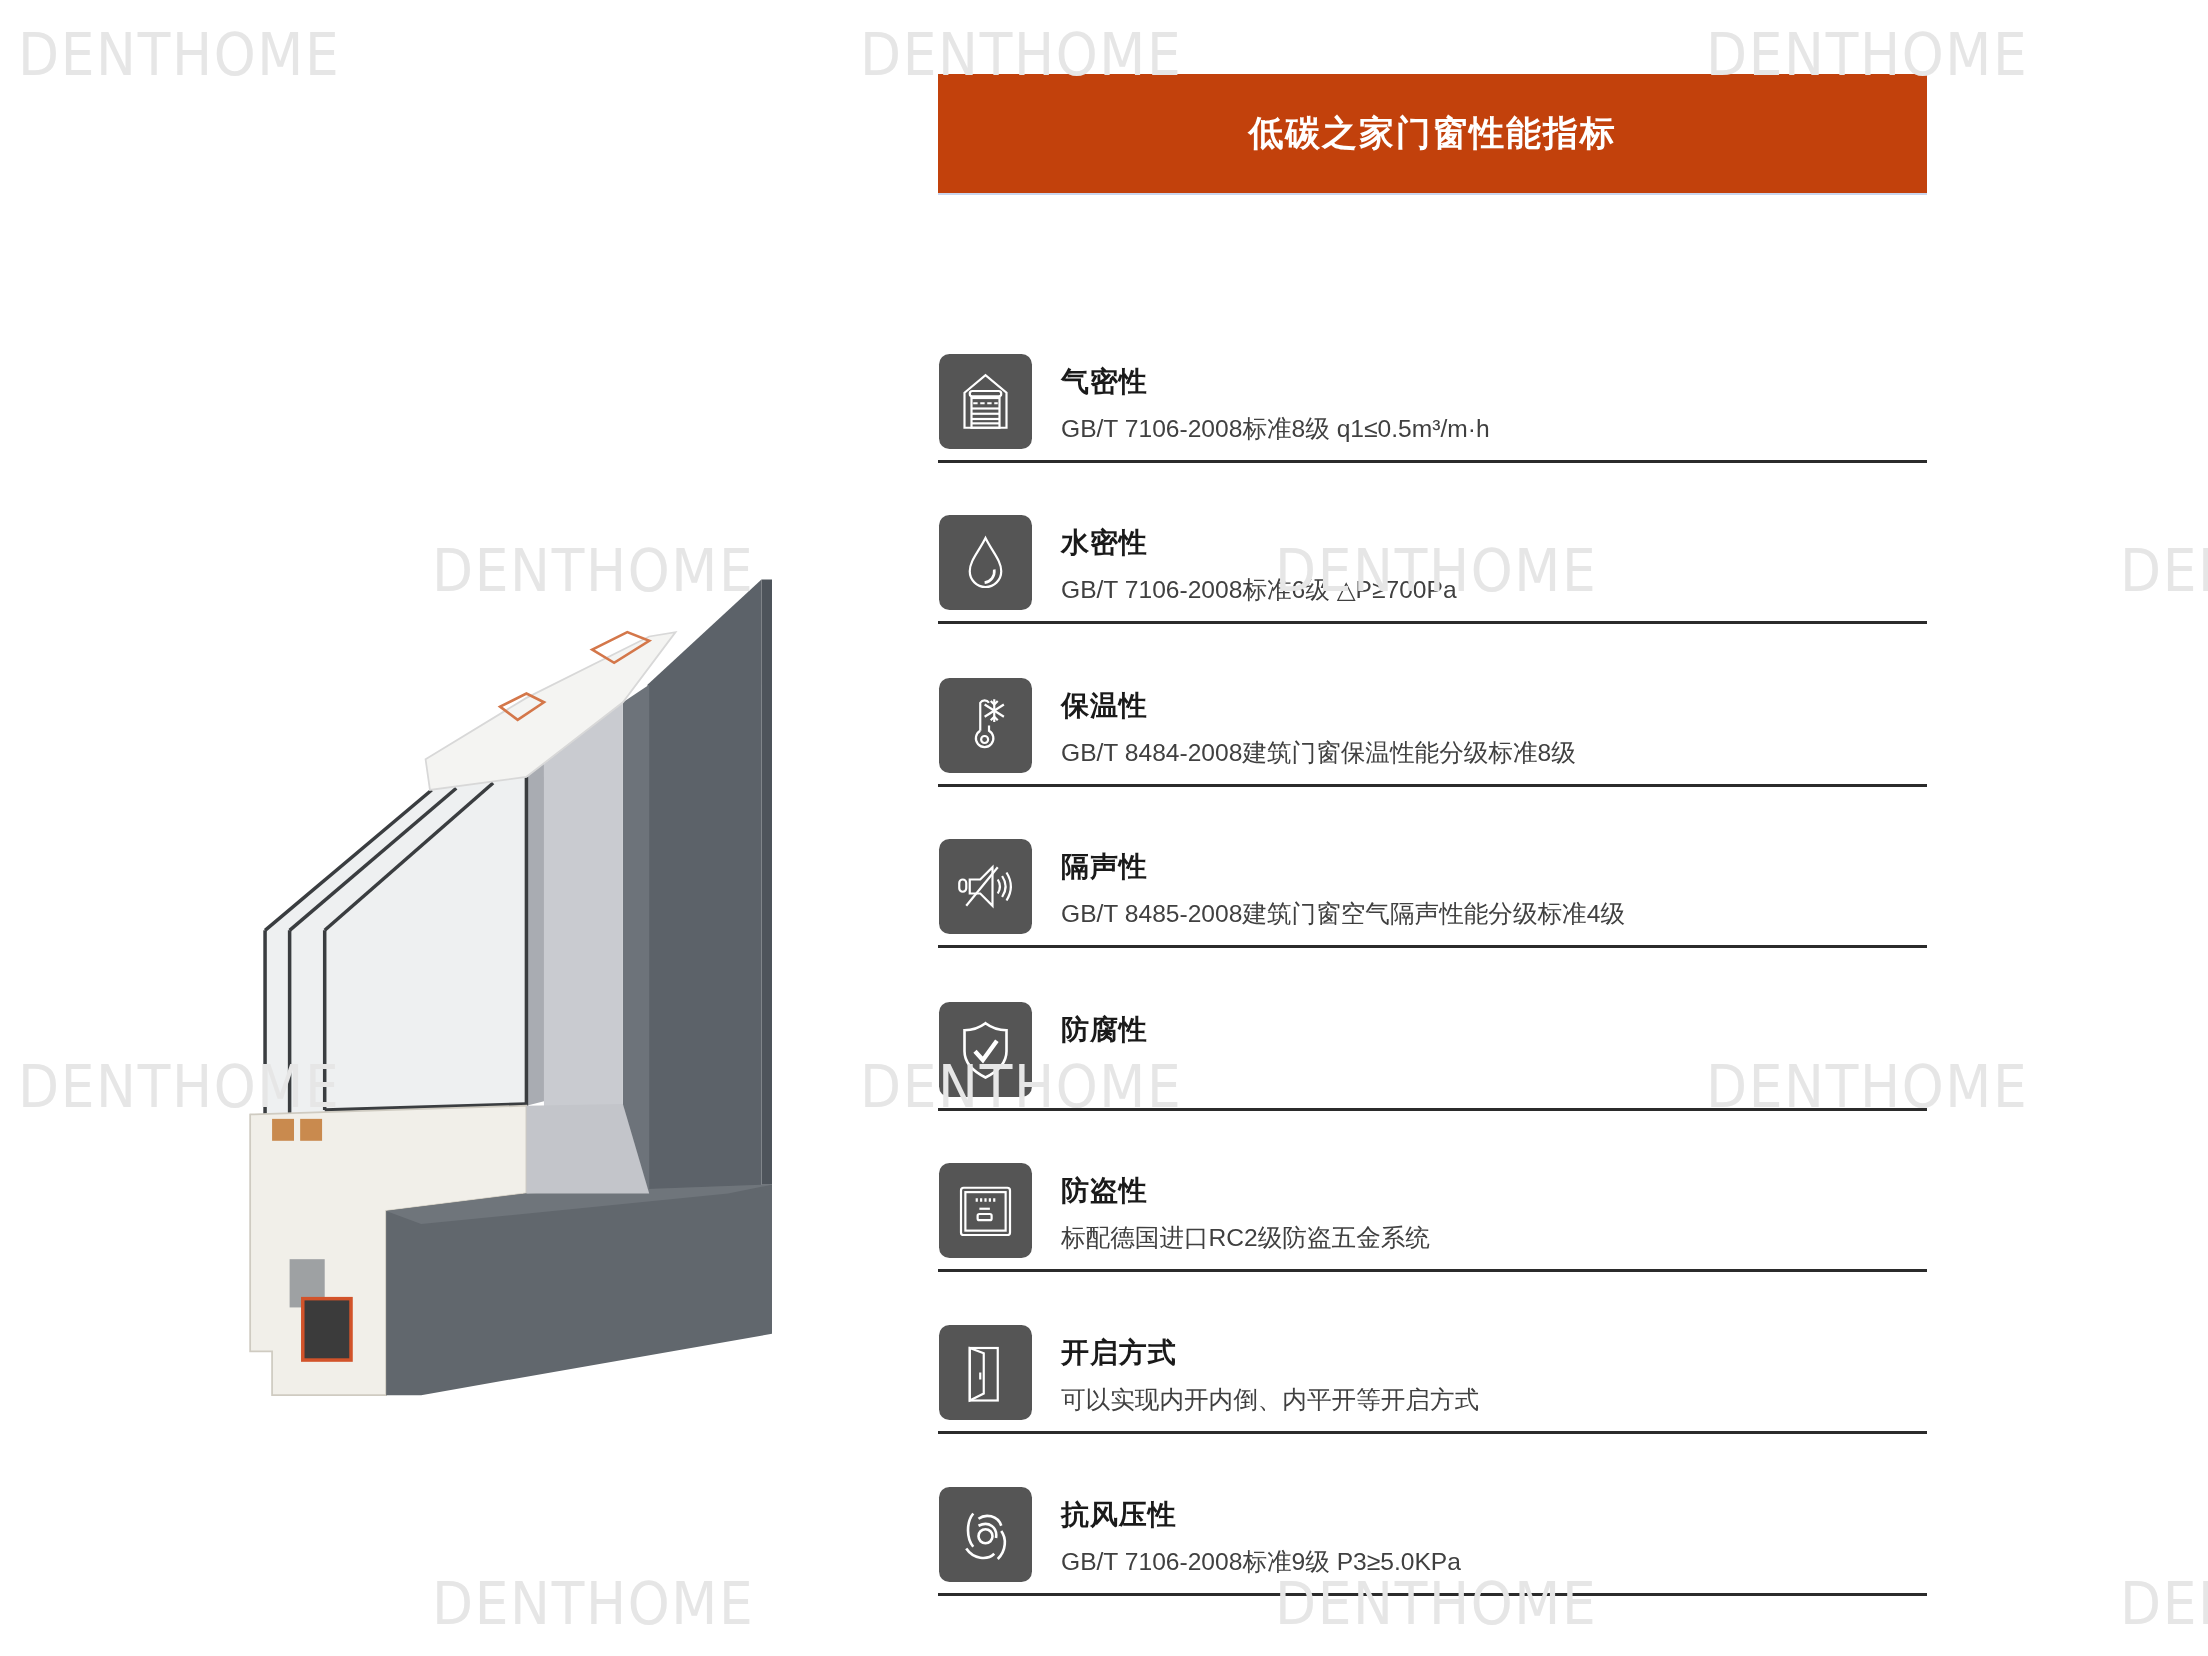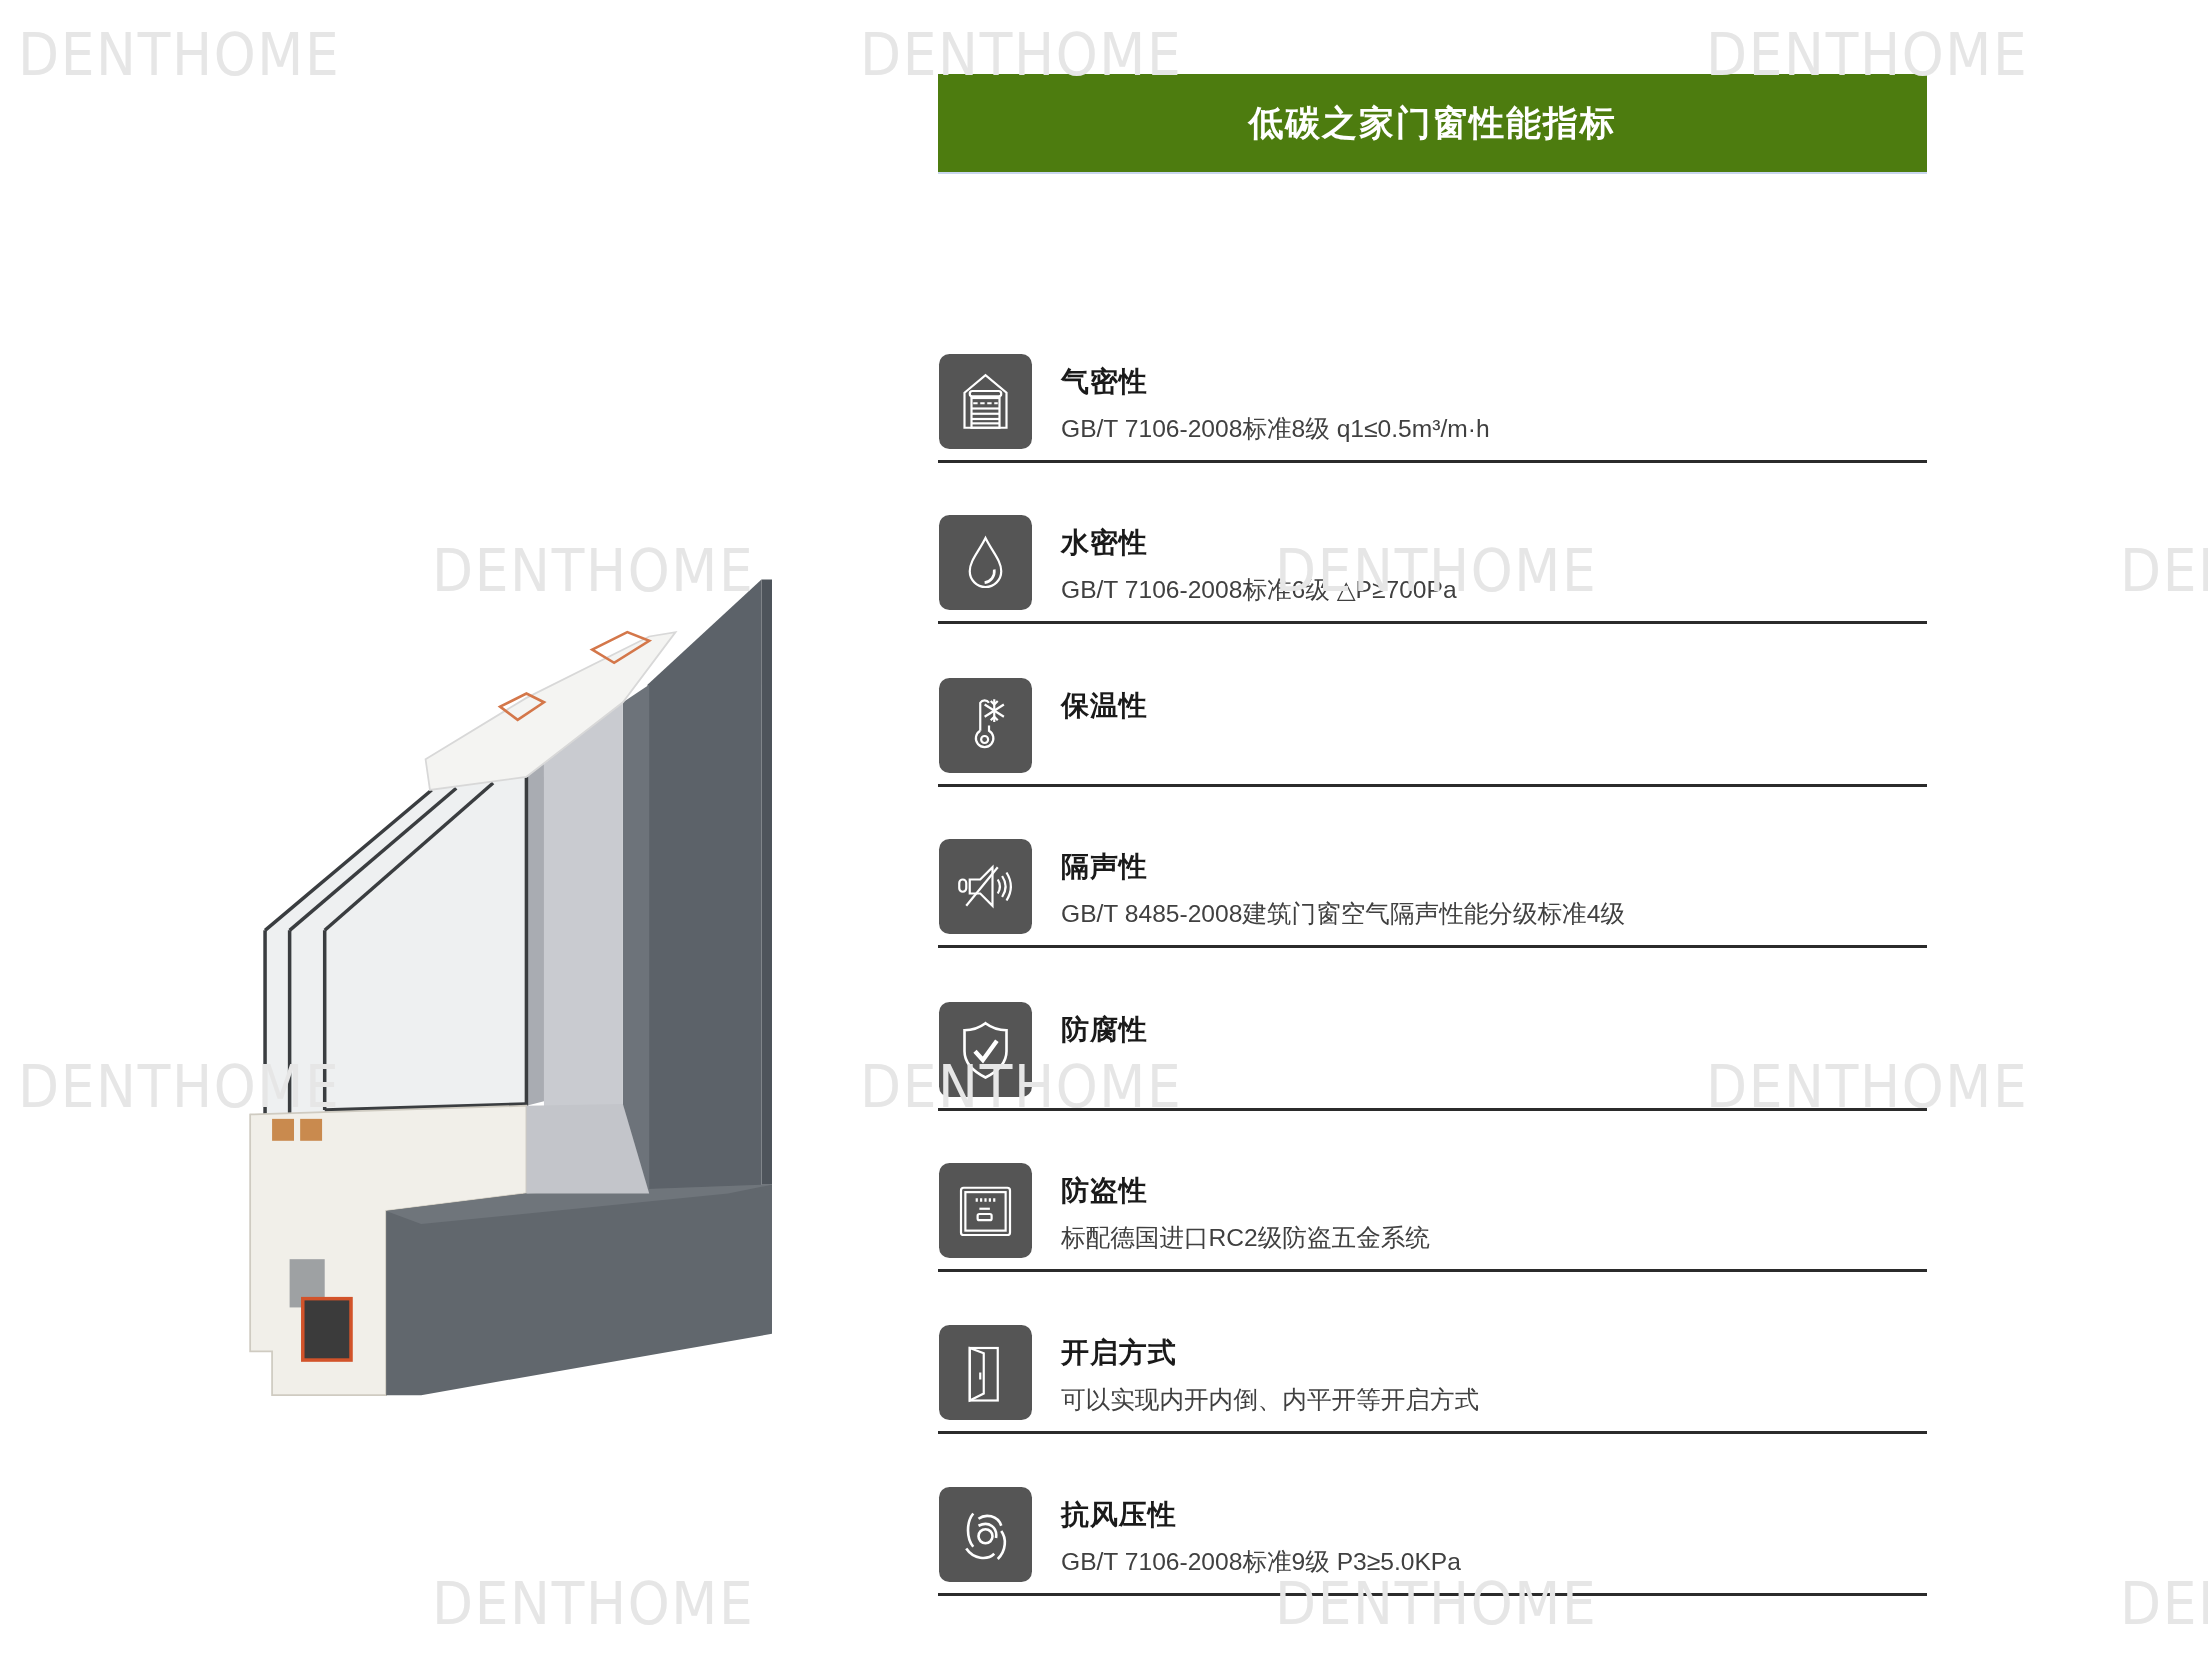--- a/index.html
+++ b/index.html
@@ -7,22 +7,22 @@
     width:2209px; height:1656px; position:relative; overflow:hidden;
     background:#ffffff;
     font-family:"DejaVu Sans","Liberation Sans",sans-serif;
   }
   .watermark {
     position:absolute; color:#e6e6e6; font-family:"DejaVu Sans","Liberation Sans",sans-serif;
     font-size:58px; letter-spacing:1.8px; transform:scaleX(0.92); transform-origin:left top;
     white-space:nowrap; z-index:5; pointer-events:none;
   }
   .header-bar {
-    position:absolute; left:938px; top:74px; width:989px; height:100px;
-    background:#4d7c0f; display:flex; align-items:center; justify-content:center;
+    position:absolute; left:938px; top:74px; width:989px; height:121px;
+    background:#c2410c; display:flex; align-items:center; justify-content:center;
     border-bottom:2.6px solid #c9d6ee; box-sizing:border-box;
   }
   .header-title { color:#fff; font-size:35px; font-weight:bold; letter-spacing:1.8px; }
 
   .product-image { position:absolute; left:237px; top:579px; width:535px; height:821px; }
 
   .spec-row { position:absolute; left:938px; width:989px; height:109px; }
   .spec-icon {
     position:absolute; left:0.9px; top:0; width:93px; height:95px; border-radius:10.5px;
     background:#555555; display:flex; align-items:center; justify-content:center;
@@ -134,20 +134,21 @@
       <path d="M30 42 a10 10 0 1 0 10 0 V 36"></path>
       <circle cx="35" cy="52" r="4"></circle>
       <line x1="46" y1="6" x2="46" y2="32"></line>
       <line x1="35" y1="12" x2="57" y2="26"></line>
       <line x1="35" y1="26" x2="57" y2="12"></line>
       <polyline points="42,8 46,12 50,8"></polyline>
       <polyline points="42,30 46,26 50,30"></polyline>
     </svg>
   </div>
   <div class="spec-title">保温性</div>
+  <div class="spec-desc">GB/T 8484-2008建筑门窗保温性能分级标准8级</div>
   <div class="spec-divider"></div>
 </div>
 
 <div class="spec-row" style="top:839px;">
   <div class="spec-icon">
     <svg viewBox="0 0 72 72" fill="none" stroke="#fff" stroke-width="2.5">
       <rect x="6" y="28" width="8" height="14" rx="4"></rect>
       <polygon points="18,28 30,28 44,14 44,58 30,44 18,44"></polygon>
       <line x1="14" y1="58" x2="50" y2="14"></line>
       <path d="M50 28 q5 8 0 16"></path>

